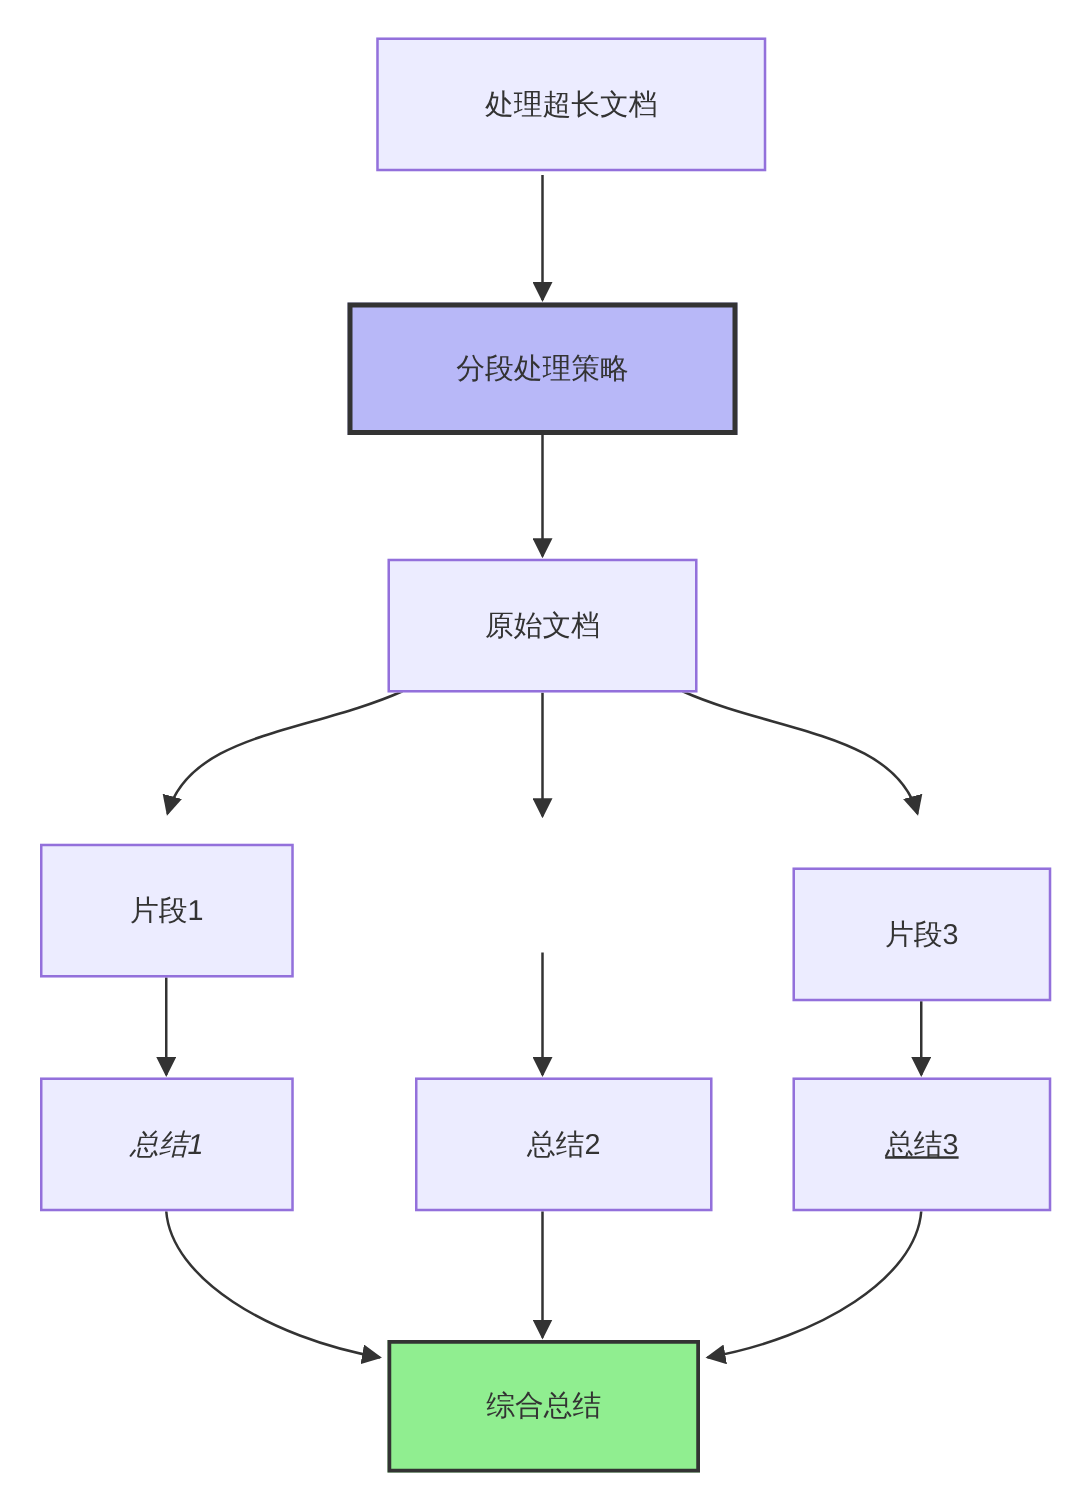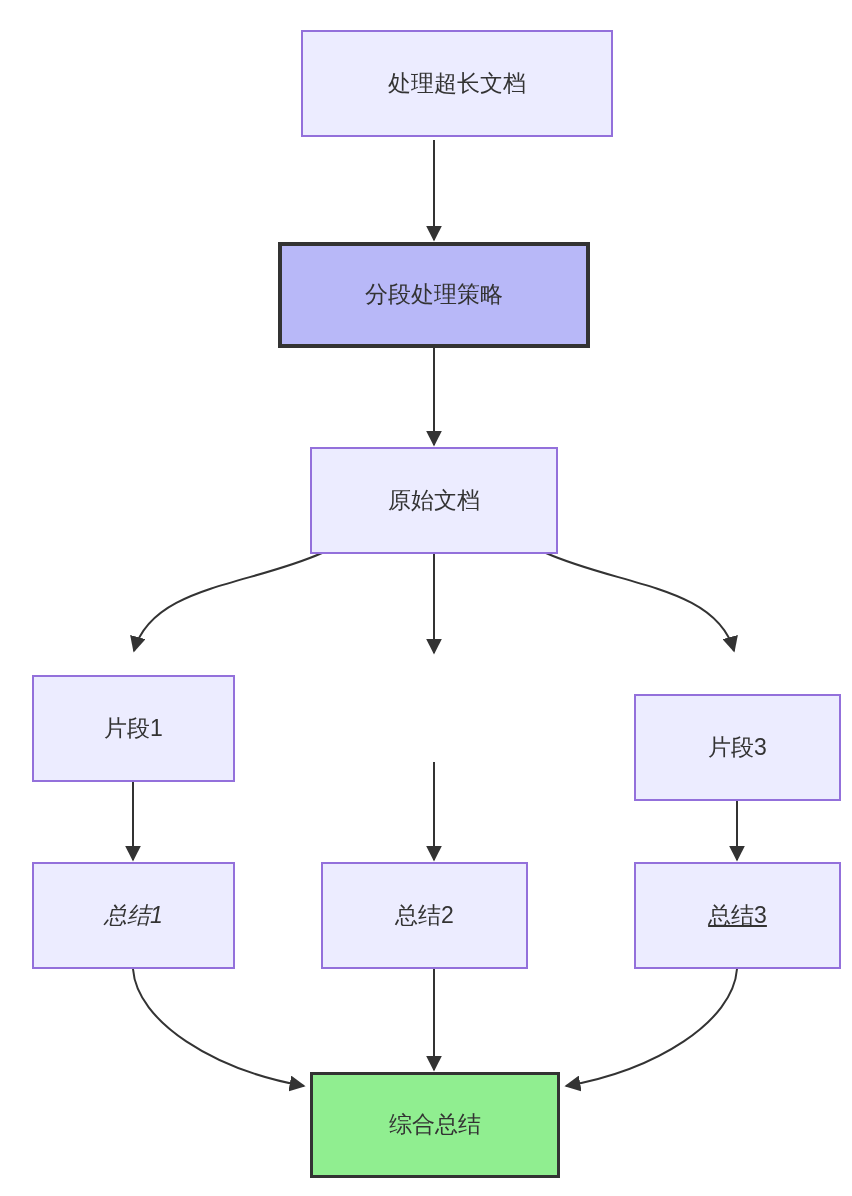--- a/index.html
+++ b/index.html
@@ -95,19 +95,19 @@
 
   <div class="node highlight" style="left:278px; top:242px; width:312px; height:106px;">分段处理策略</div>
 
   <div class="node" style="left:32px; top:655px; width:203px; height:107px;margin-top:20px;">片段1</div>
 
 
   <div class="node" style="left:634px; top:655px; width:207px; height:107px;margin-top:39px;">片段3</div>
 
   <div class="node" style="left:32px; top:862px; width:203px; height:107px;font-style:italic;">总结1</div>
 
-  <div class="node" style="left:321px; top:862px; width:207px; height:107px;">总结2</div>
+  <div class="node" style="left:332px; top:862px; width:238px; height:107px;">总结2</div>
 
   <div class="node" style="left:634px; top:862px; width:207px; height:107px;text-decoration:underline;">总结3</div>
 
   <div class="node success" style="left:310px; top:1072px; width:250px; height:106px;">综合总结</div>
 
 </div>
 
 </body></html>

